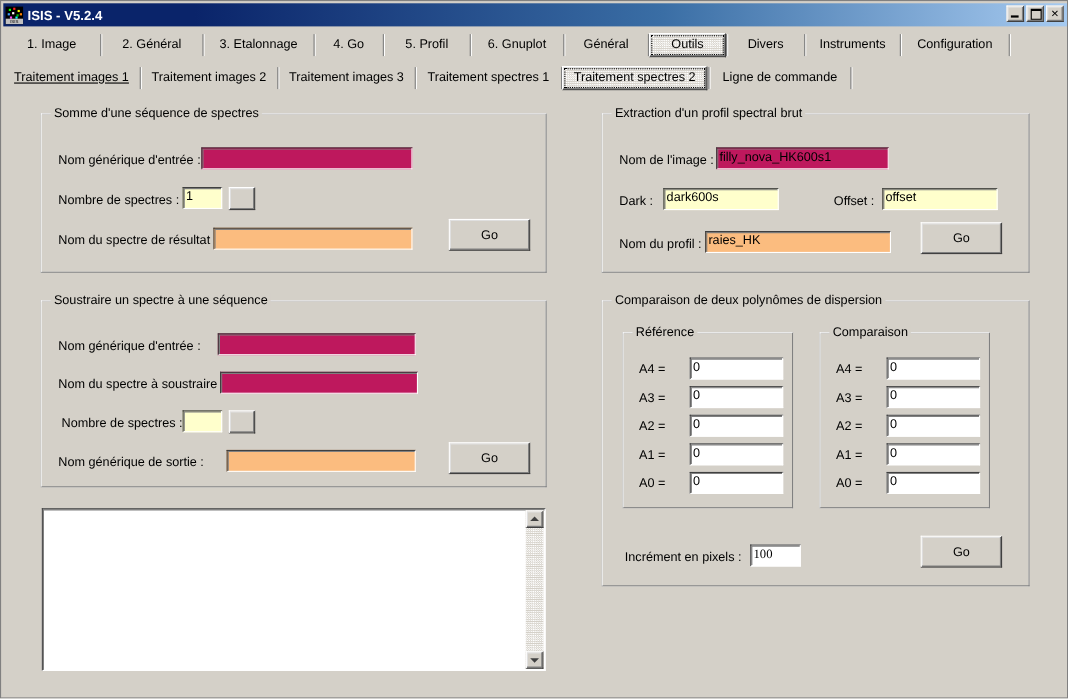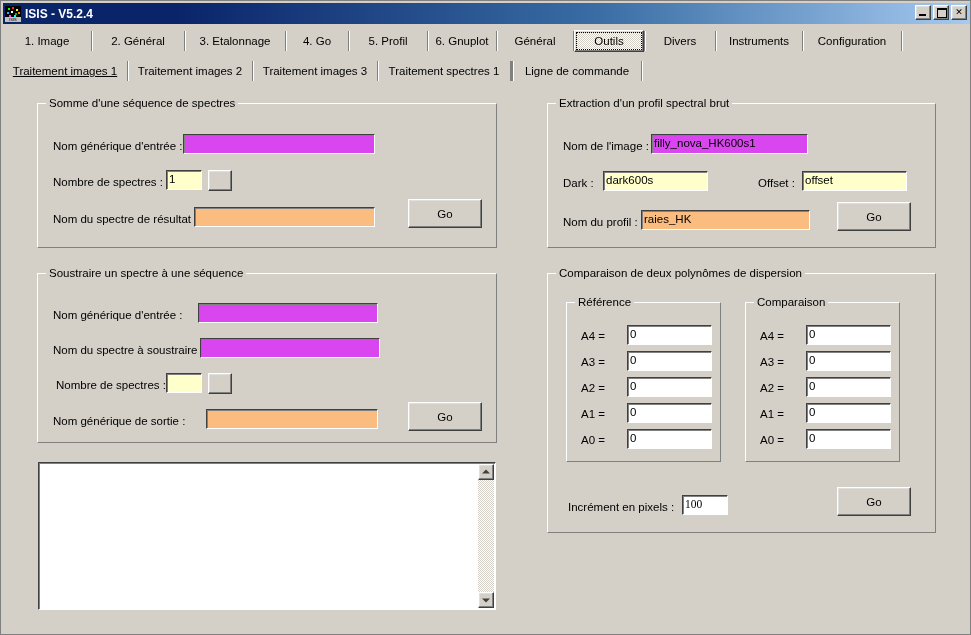--- a/index.html
+++ b/index.html
@@ -188,21 +188,21 @@
     font-family: "Liberation Sans", sans-serif;
     font-size: 11.5px;
     color: #000;
     padding: 0 0 0 2px;
     line-height: 16px;
     overflow: hidden;
     white-space: nowrap;
     box-shadow: inset 1px 1px 0 #808080;
     cursor: text;
   }
-  .field.bright { background: #d946ef; }
+  .field.bright { background: #be185d; }
   .field.pale   { background: #ffffcc; }
   .field.orange { background: #fbbc7f; }
   .field.white  { background: #ffffff; }
 
   
   .btn {
     position: absolute;
     box-sizing: border-box;
     background: #d4d0c8;
     border: 1px solid #ffffff;
@@ -315,21 +315,21 @@
       </div>
       <div class="tabsep"></div>
       <div class="tab" style="width: 62px;">
         <span>4. Go</span>
       </div>
       <div class="tabsep"></div>
       <div class="tab" style="width: 78px;">
         <span>5. Profil</span>
       </div>
       <div class="tabsep"></div>
-      <div class="tab" style="width: 68px;">
+      <div class="tab" style="width: 84px;">
         <span>6. Gnuplot</span>
       </div>
       <div class="tabsep"></div>
       <div class="tab" style="width: 76px;">
         <span>Général</span>
       </div>
       <div class="tabsep"></div>
       <div class="tab selected" style="width: 70px;">
         <span>Outils</span>
       </div>
@@ -358,20 +358,23 @@
       </div>
       <div class="tabsep"></div>
       <div class="tab" style="width: 124px;">
         <span>Traitement images 3</span>
       </div>
       <div class="tabsep"></div>
       <div class="tab" style="width: 132px;">
         <span>Traitement spectres 1</span>
       </div>
       <div class="tabsep"></div>
+      <div class="tab selected" style="width: 132px;">
+        <span>Traitement spectres 2</span>
+      </div>
       <div class="tabsep"></div>
       <div class="tabsep"></div>
       <div class="tab" style="width: 128px;">
         <span>Ligne de commande</span>
       </div>
       <div class="tabsep"></div>
     </div>
 
   <div class="group" style="left:36px; top:102px; width:460px; height:145px;">
     <span class="inner"></span>

